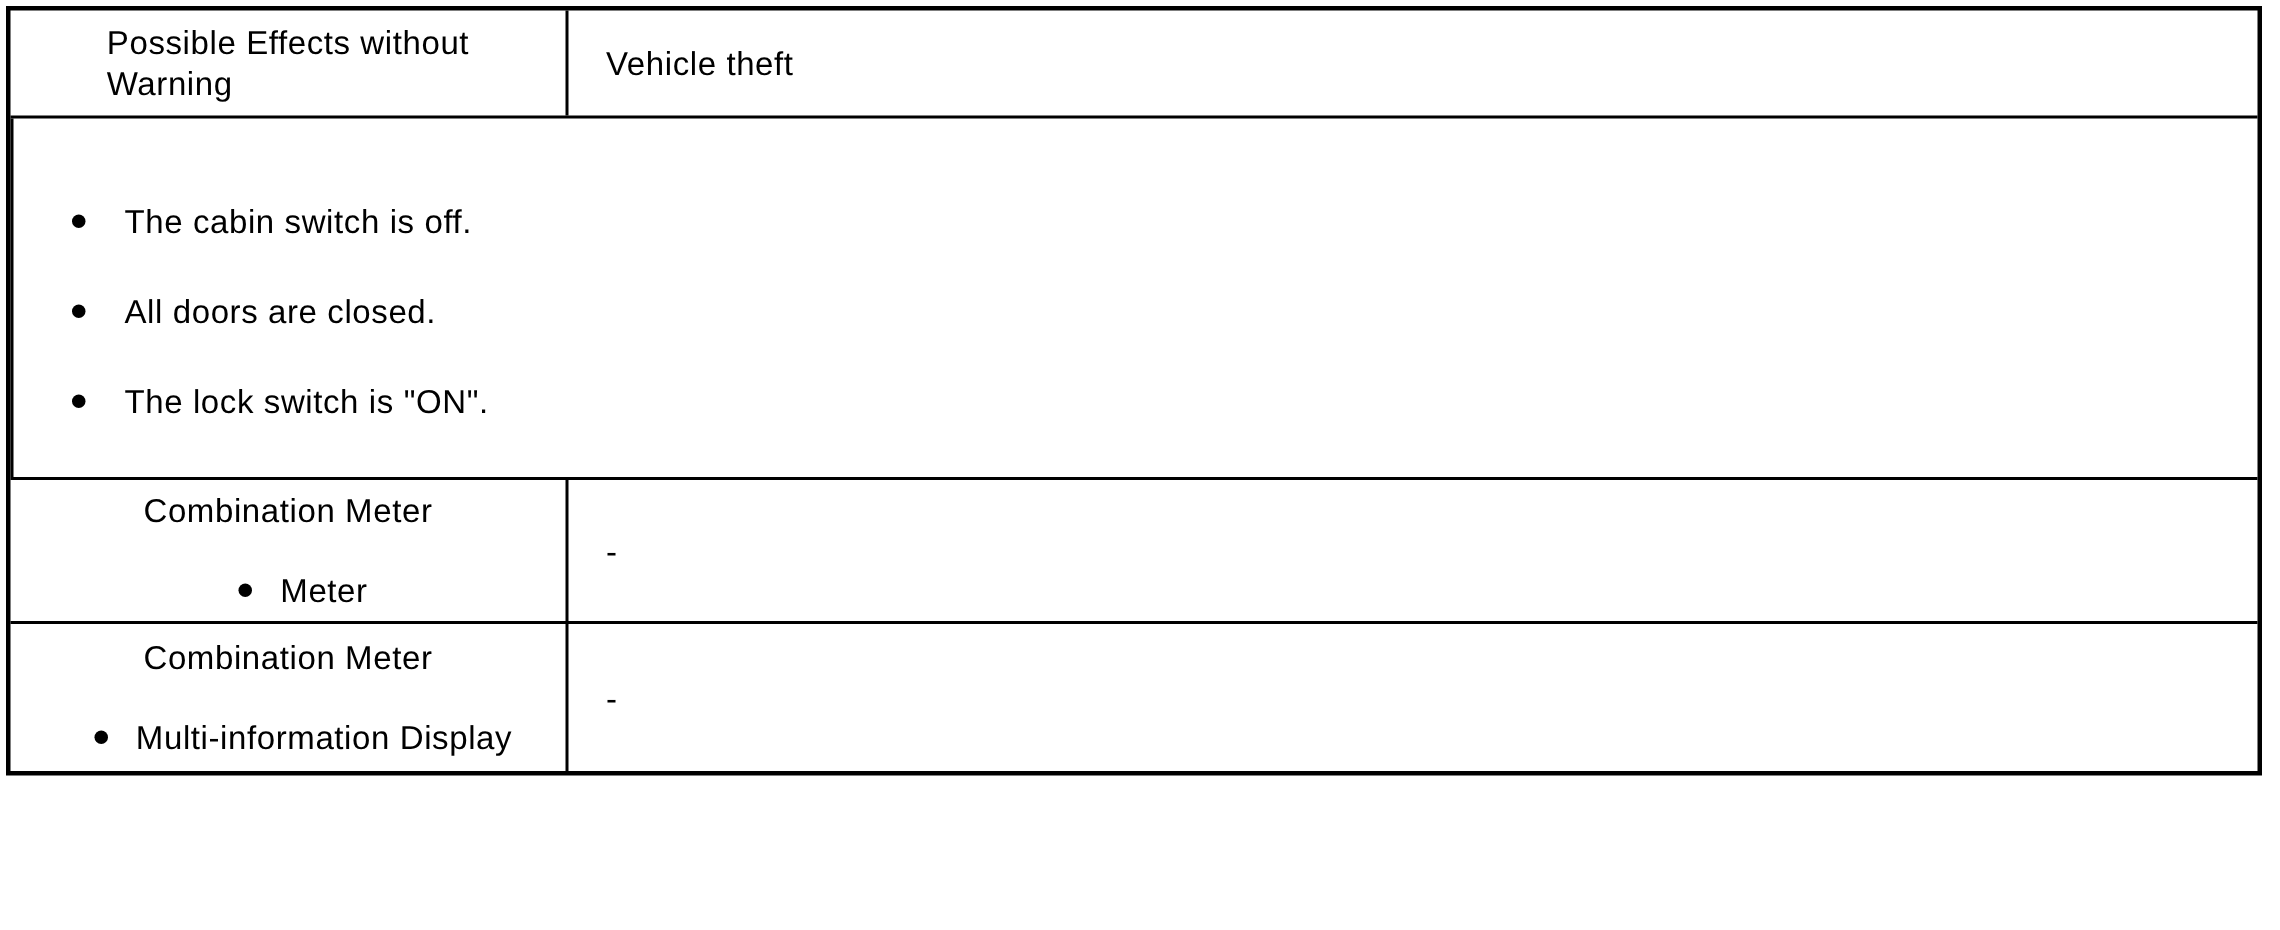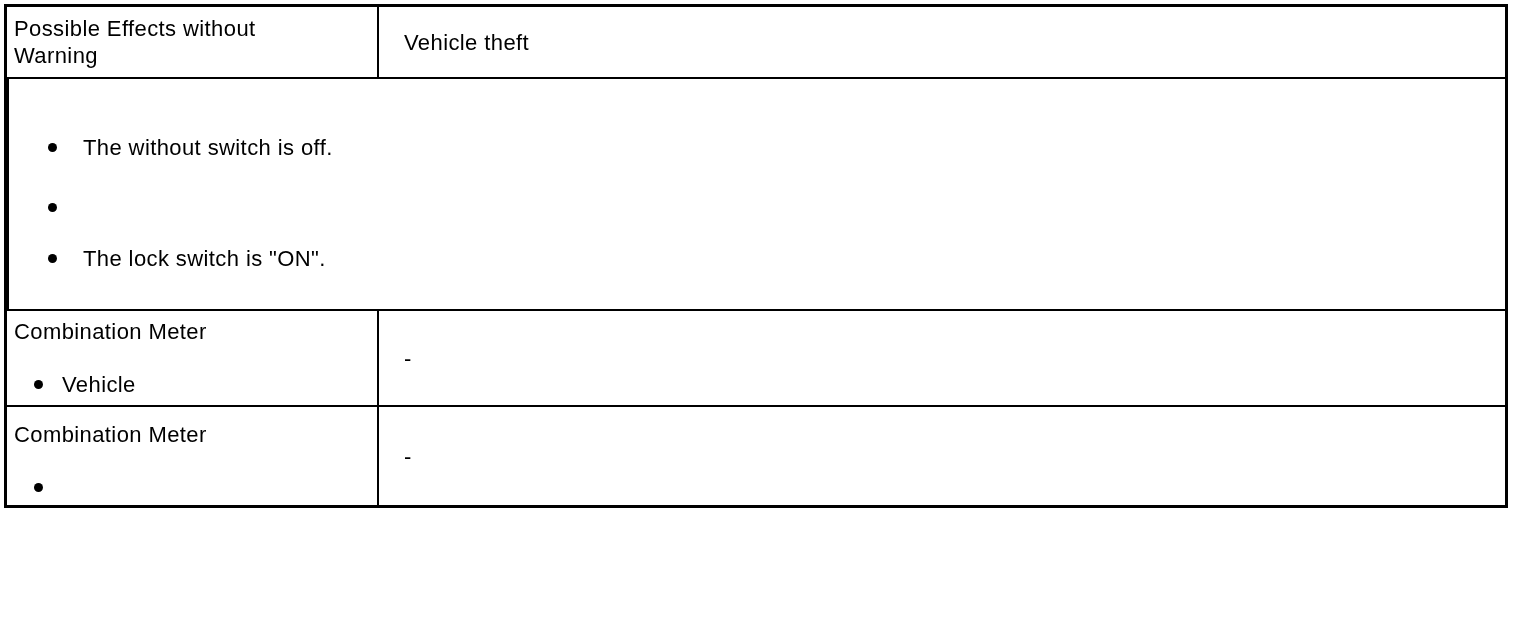--- a/index.html
+++ b/index.html
@@ -37,20 +37,21 @@
     box-sizing: border-box;
     padding: 4px 7px;
     white-space: pre-line;
     display: flex;
     flex-direction: column;
     justify-content: center;
   }
   .label-cell {
     width: 370px;
     flex: none;
+    align-items: center;
   }
   .value-cell {
     flex: 1;
     border-left: 2px solid #000000;
     padding-left: 25px;
   }
   .r1 { min-height: 70px; }
   .r2 { min-height: 226px; }
   .r3 { min-height: 96px; }
   .r4 { min-height: 100px; }
@@ -91,51 +92,53 @@
     <div class="cell value-cell">
       <span>Vehicle theft</span>
     </div>
   </div>
 
   <div class="trow r2">
     <div class="cell value-cell">
       <div class="bullets">
         <div class="bullet-item">
           <span class="dot"></span>
-          <span>The without switch is off.</span>
+          <span>The cabin switch is off.</span>
         </div>
         <div class="bullet-item">
           <span class="dot"></span>
+          <span>All doors are closed.</span>
         </div>
         <div class="bullet-item">
           <span class="dot"></span>
           <span>The lock switch is "ON".</span>
         </div>
       </div>
     </div>
   </div>
 
   <div class="trow r3">
     <div class="cell label-cell">
       <span>Combination Meter</span>
       <div class="bullet-item">
         <span class="dot"></span>
-        <span>Vehicle</span>
+        <span>Meter</span>
       </div>
     </div>
     <div class="cell value-cell">
       <span>-</span>
     </div>
   </div>
 
   <div class="trow r4">
     <div class="cell label-cell">
       <span>Combination Meter</span>
       <div class="bullet-item">
         <span class="dot"></span>
+        <span>Multi-information Display</span>
       </div>
     </div>
     <div class="cell value-cell">
       <span>-</span>
     </div>
   </div>
 
 </div>
 
 </body></html>

